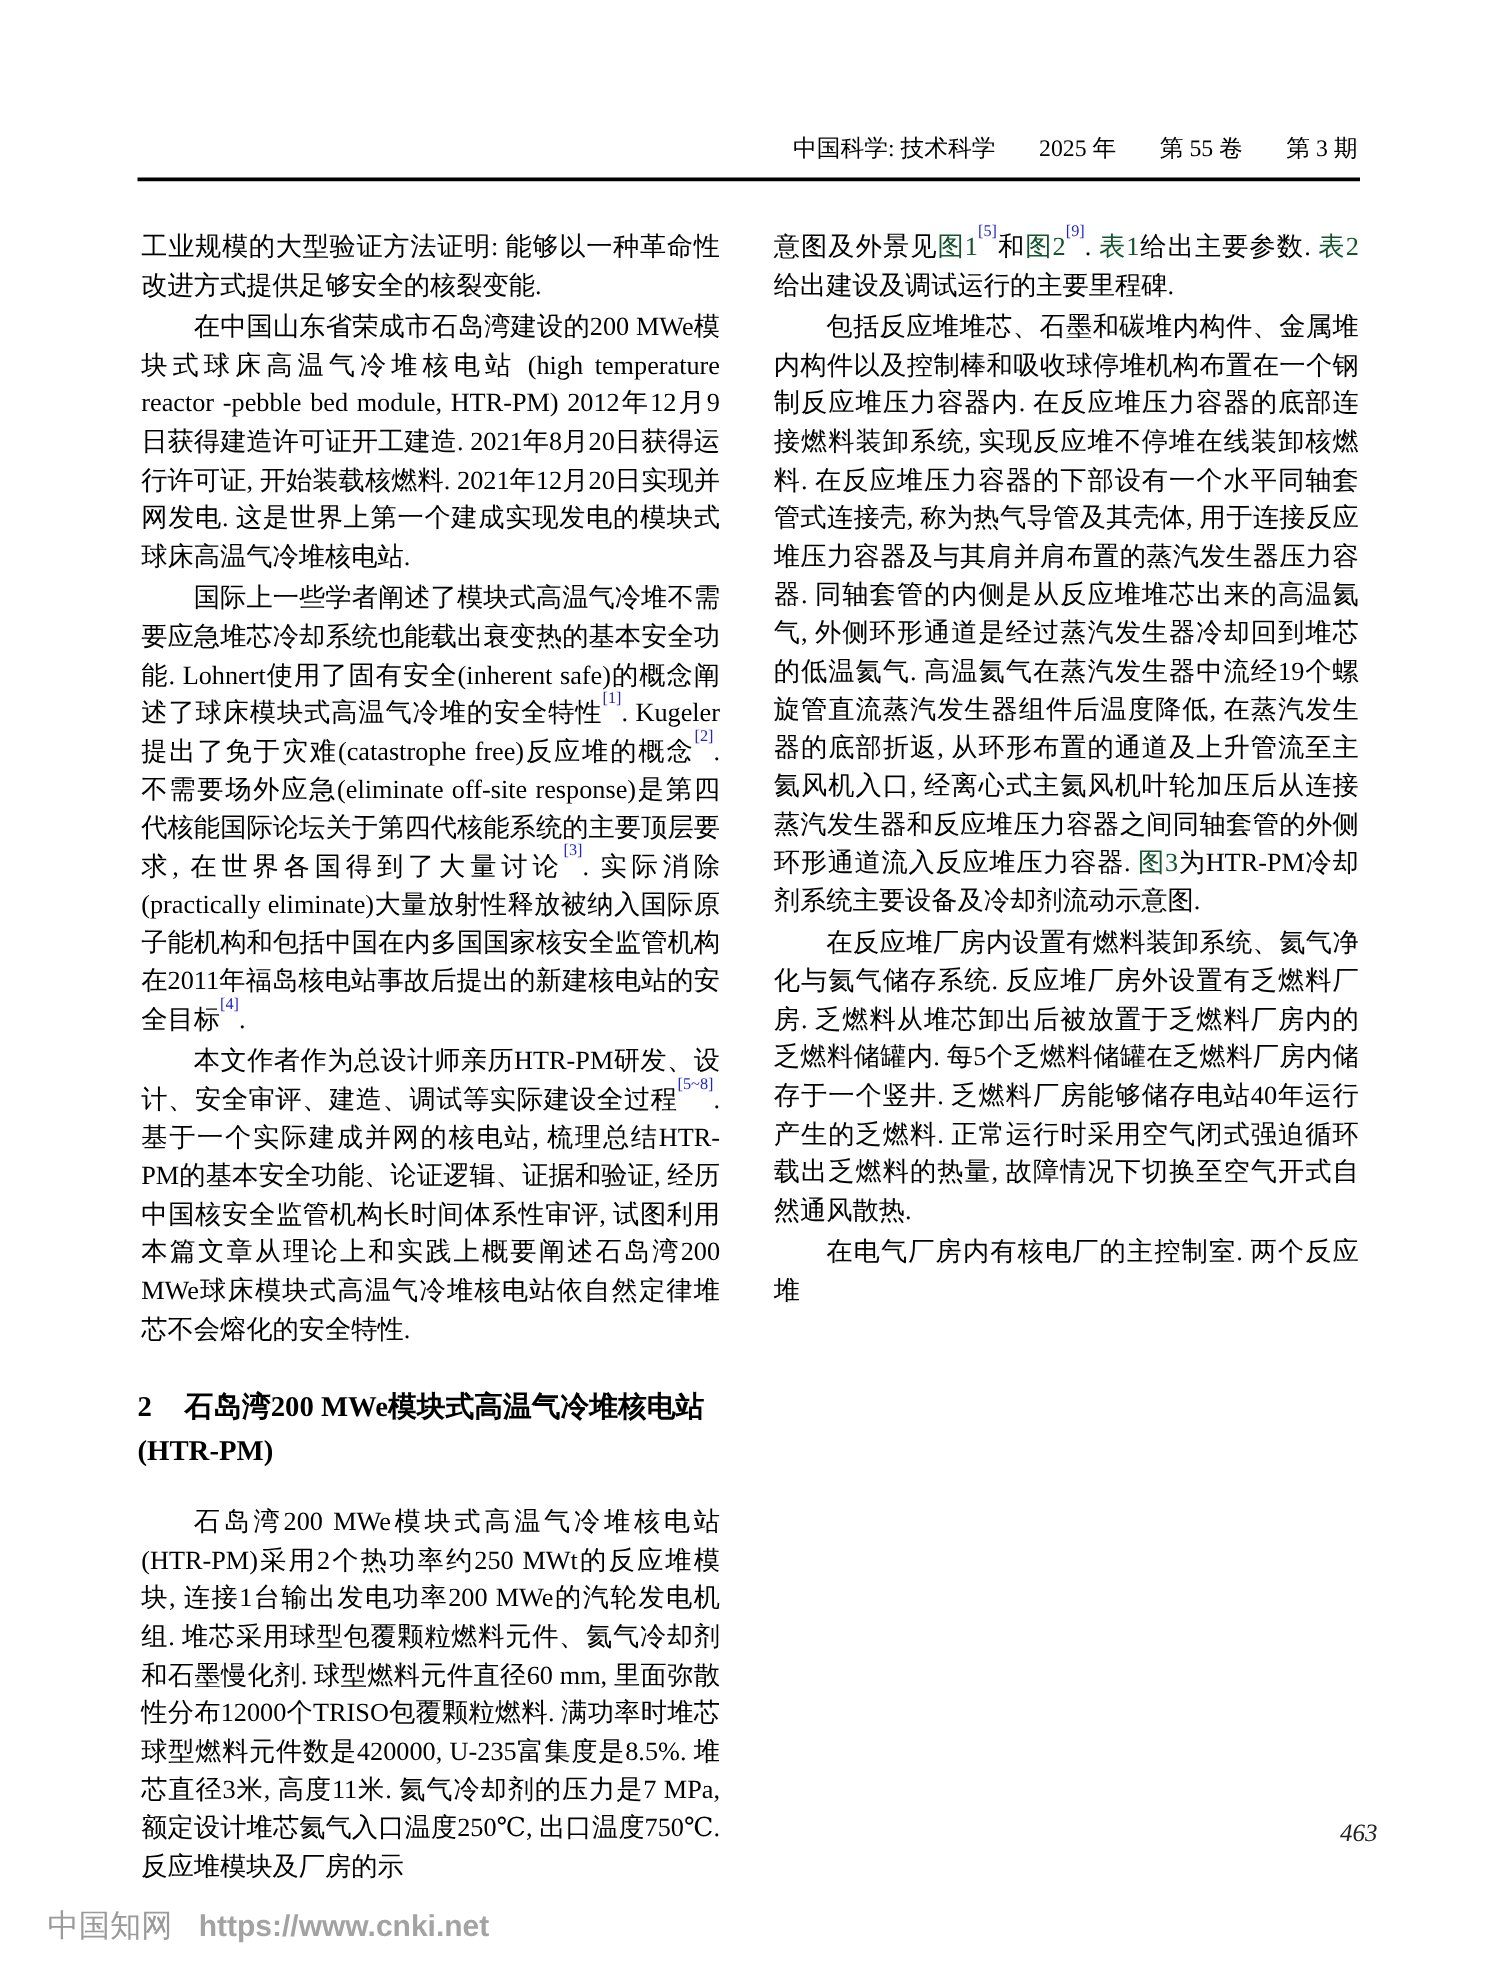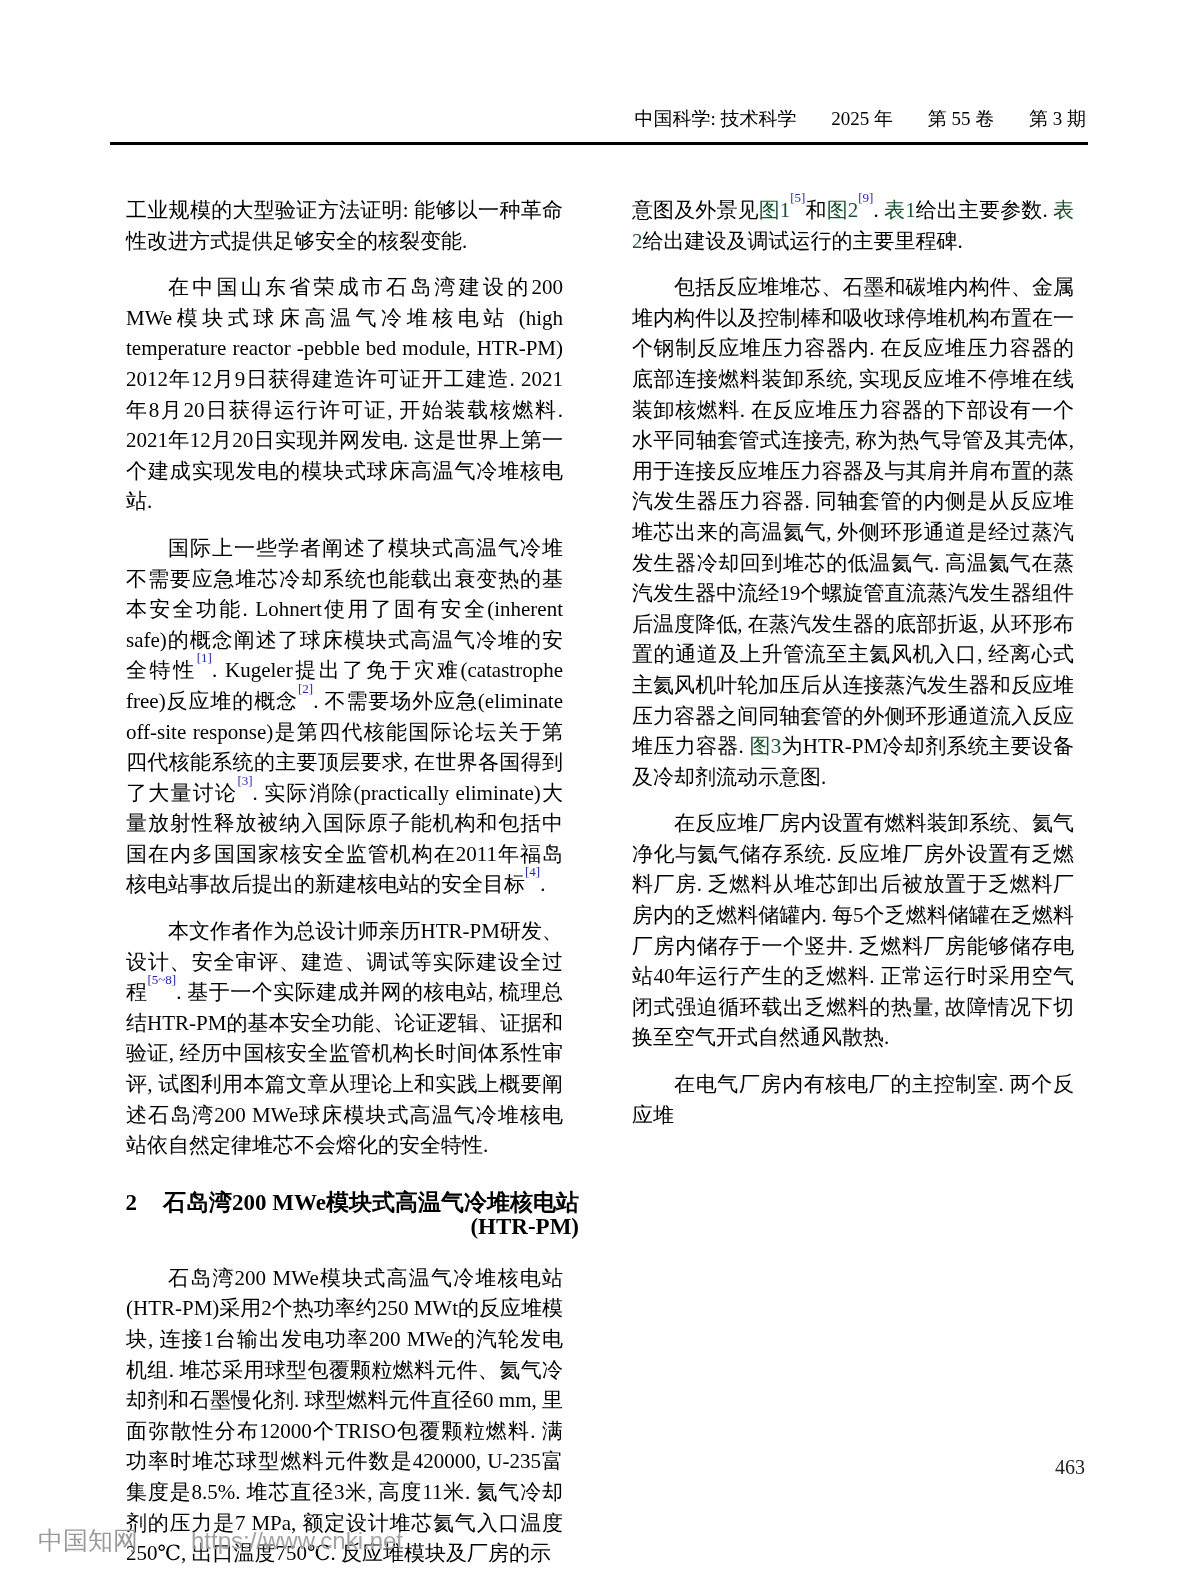--- a/index.html
+++ b/index.html
@@ -23,52 +23,52 @@
     position:absolute;top:142px;left:110px;width:978px;height:3px;background:#000;
   }
   
   .columns{
     position:absolute;top:179px;left:110px;width:980px;
     display:flex;gap:37px;
   }
   .col{width:469px;}
   .col.right{width:474px;}
   .para{
-    margin:16px;
+    margin:3px;
     font-size:21px;
     line-height:30.6px;
     text-align:justify;
     text-indent:2em;
   }
   .para.noindent{text-indent:0;}
   .sec-h{
     font-size:23px;
     font-weight:bold;
-    line-height:24px;
+    line-height:35px;
     margin:30px 0 24px 0;
-    text-align:right;
+    text-align:left;
   }
   .sec-h .sec-num{margin-right:26px;}
   .ref-link{color:#14532d;}
   .cite-sup{
     color:#2222cc;
     font-size:13px;
     position:relative;top:-0.55em;
     line-height:0;
   }
   .page-number{
-    position:absolute;top:1456px;right:105px;
-    font-size:20px;color:#222;
+    position:absolute;top:1456px;right:88px;
+    font-size:20px;color:#222;font-style:italic;
   }
   .cnki-footer{
     position:absolute;top:1524px;left:38px;
     font-family:"Liberation Sans","DejaVu Sans",sans-serif;
     color:#9a9a9a;font-size:25px;white-space:nowrap;
   }
-  .cnki-footer .url{margin-left:46px;font-size:24px;color:#a3a3a3;}
+  .cnki-footer .url{margin-left:14px;font-size:24px;color:#a3a3a3;font-weight:bold;}
 </style>
 </head>
 <body>
 
 <div class="page">
 
   <div class="journal-header">
     <span class="seg">中国科学: 技术科学</span>
     <span class="seg">2025 年</span>
     <span class="seg">第 55 卷</span>

